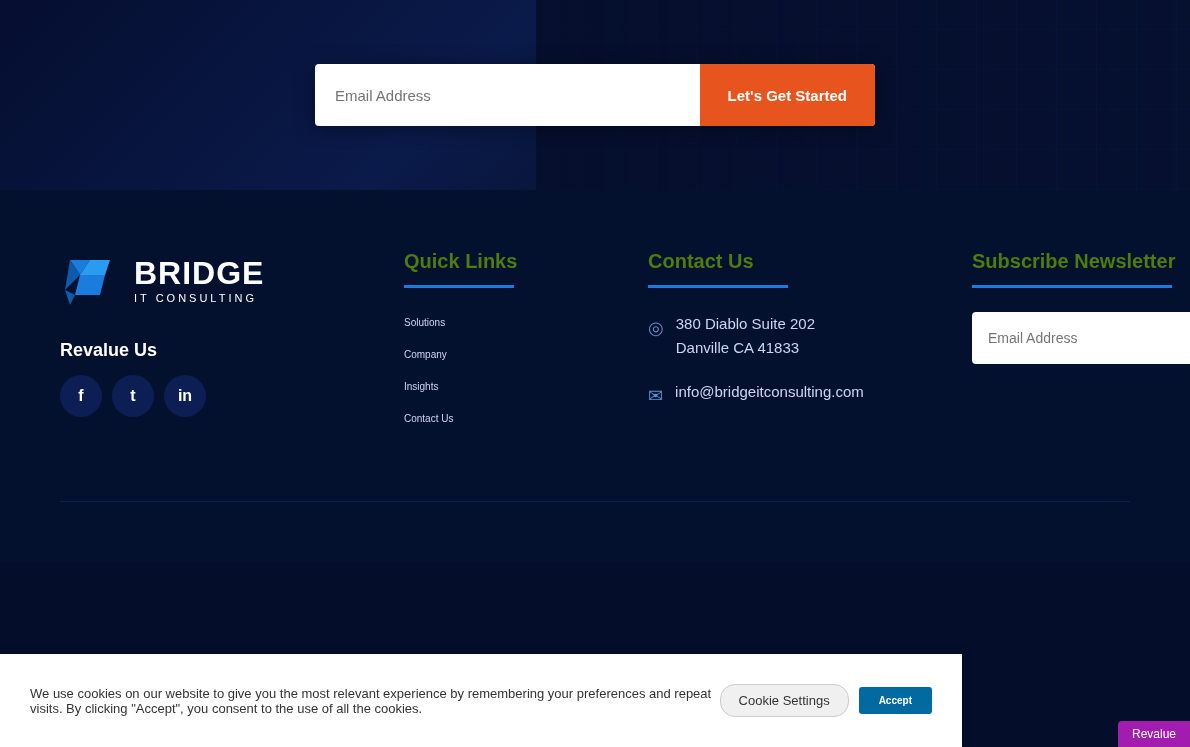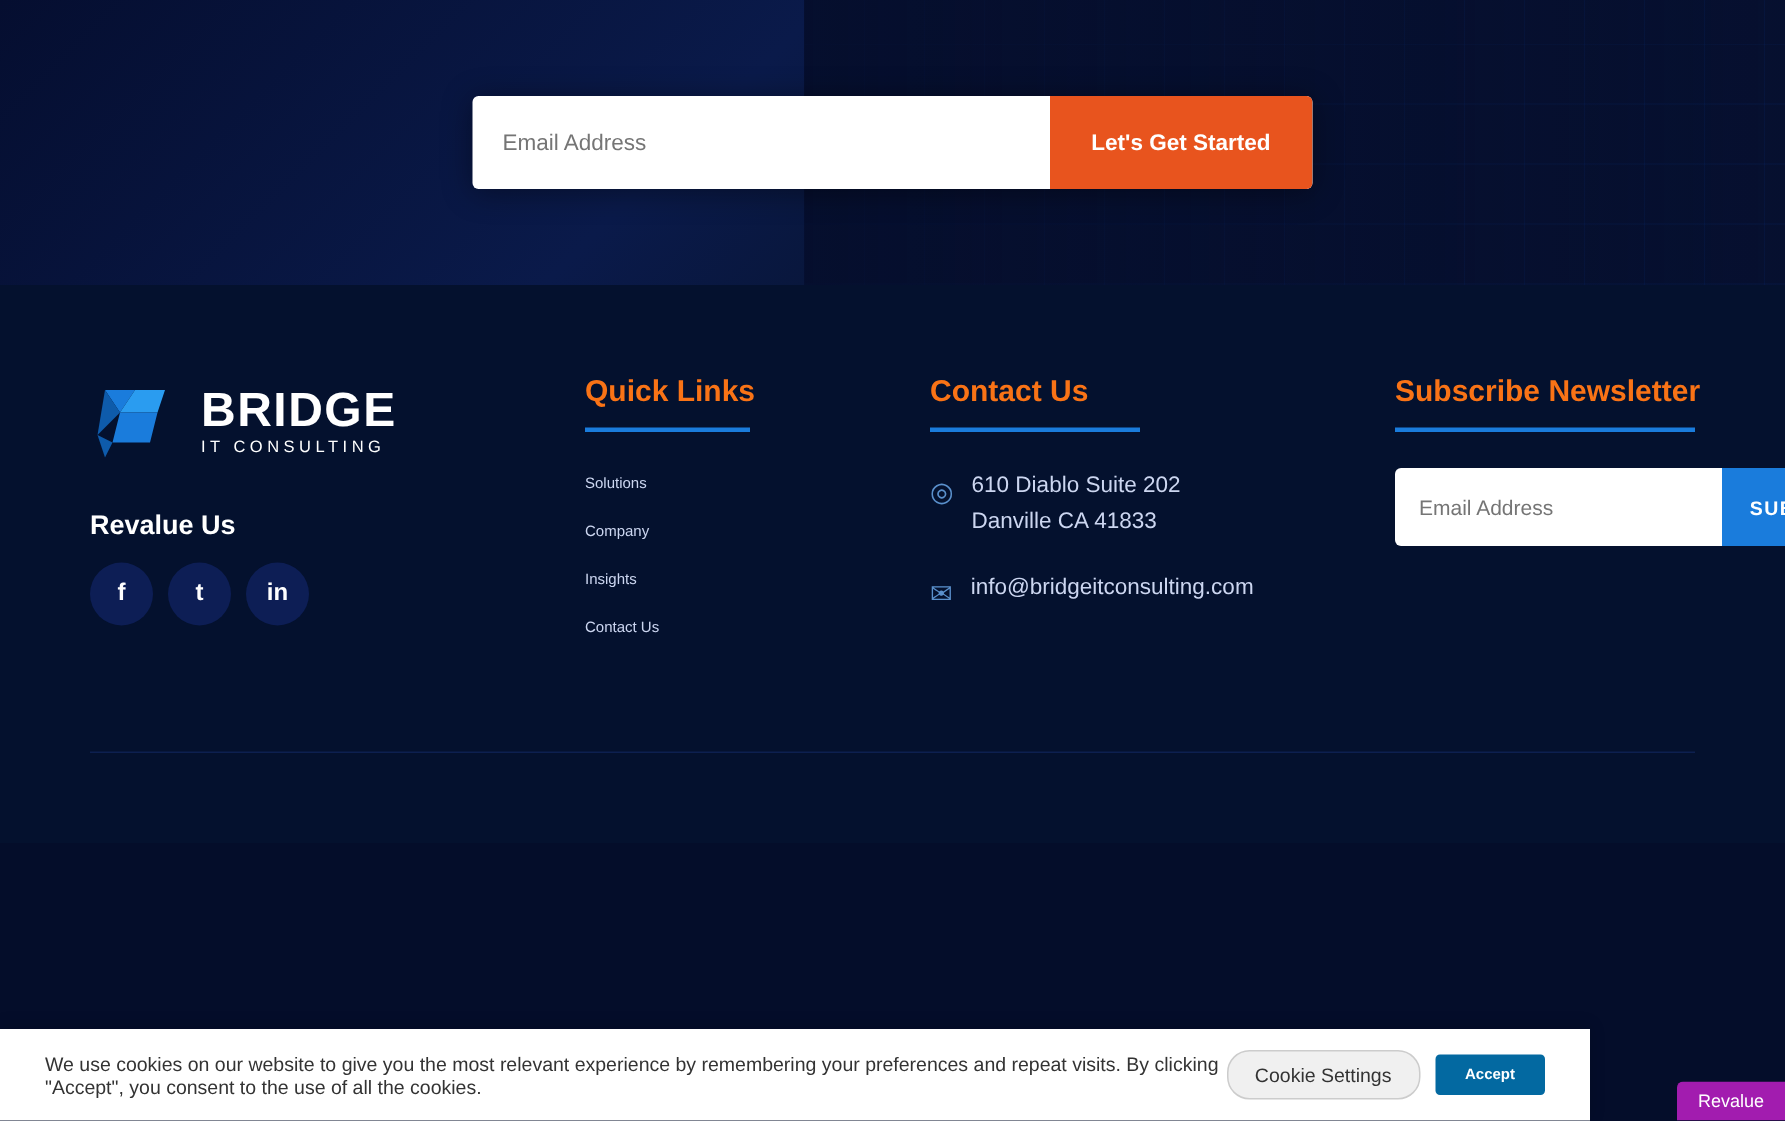--- a/index.html
+++ b/index.html
@@ -71,21 +71,21 @@
 
     
     .footer {
       background: #04112e;
       padding: 60px 60px 40px 60px;
     }
 
     .footer-grid {
       display: grid;
       grid-template-columns: 300px 200px 280px 340px;
-      gap: 30px;
+      gap: 44px;
       margin-bottom: 70px;
     }
 
     
     .logo-area {}
     .logo-container {
       display: flex;
       align-items: center;
       gap: 14px;
       margin-bottom: 30px;
@@ -137,21 +137,21 @@
       justify-content: center;
       color: #fff;
       font-size: 16px;
       font-weight: bold;
     }
 
     
     .section-heading {
       font-size: 20px;
       font-weight: bold;
-      color: #f97316;
+      color: #4d7c0f;
       margin-bottom: 12px;
     }
     .section-underline {
       width: 110px;
       height: 3px;
       background: #1a7cdc;
       margin-bottom: 24px;
     }
     .quick-links-list {
       list-style: none;
@@ -223,23 +223,23 @@
       font-weight: bold;
       cursor: pointer;
       letter-spacing: 1px;
     }
 
     
     .cookie-bar {
       position: fixed;
       bottom: 0;
       left: 0;
-      width: 1060px;
+      width: 962px;
       background: #fff;
-      padding: 14px 30px;
+      padding: 30px 30px;
       display: flex;
       align-items: center;
       justify-content: space-between;
       box-shadow: 0 -2px 10px rgba(0,0,0,0.15);
       z-index: 100;
     }
     .cookie-text {
       font-size: 13px;
       color: #333;
       flex: 1;
@@ -337,21 +337,21 @@
         <li><a href="#">Contact Us</a></li>
       </ul>
     </div>
 
     <div>
       <div class="section-heading">Contact Us</div>
       <div class="contact-underline"></div>
       <div class="contact-item">
         <span class="contact-icon">◎</span>
         <div>
-          <div>610 Diablo Suite 202</div>
+          <div>380 Diablo Suite 202</div>
           <div>Danville CA 41833</div>
         </div>
       </div>
       <div class="contact-item">
         <span class="contact-icon">✉</span>
         <span>info@bridgeitconsulting.com</span>
       </div>
     </div>
 
     <div>

